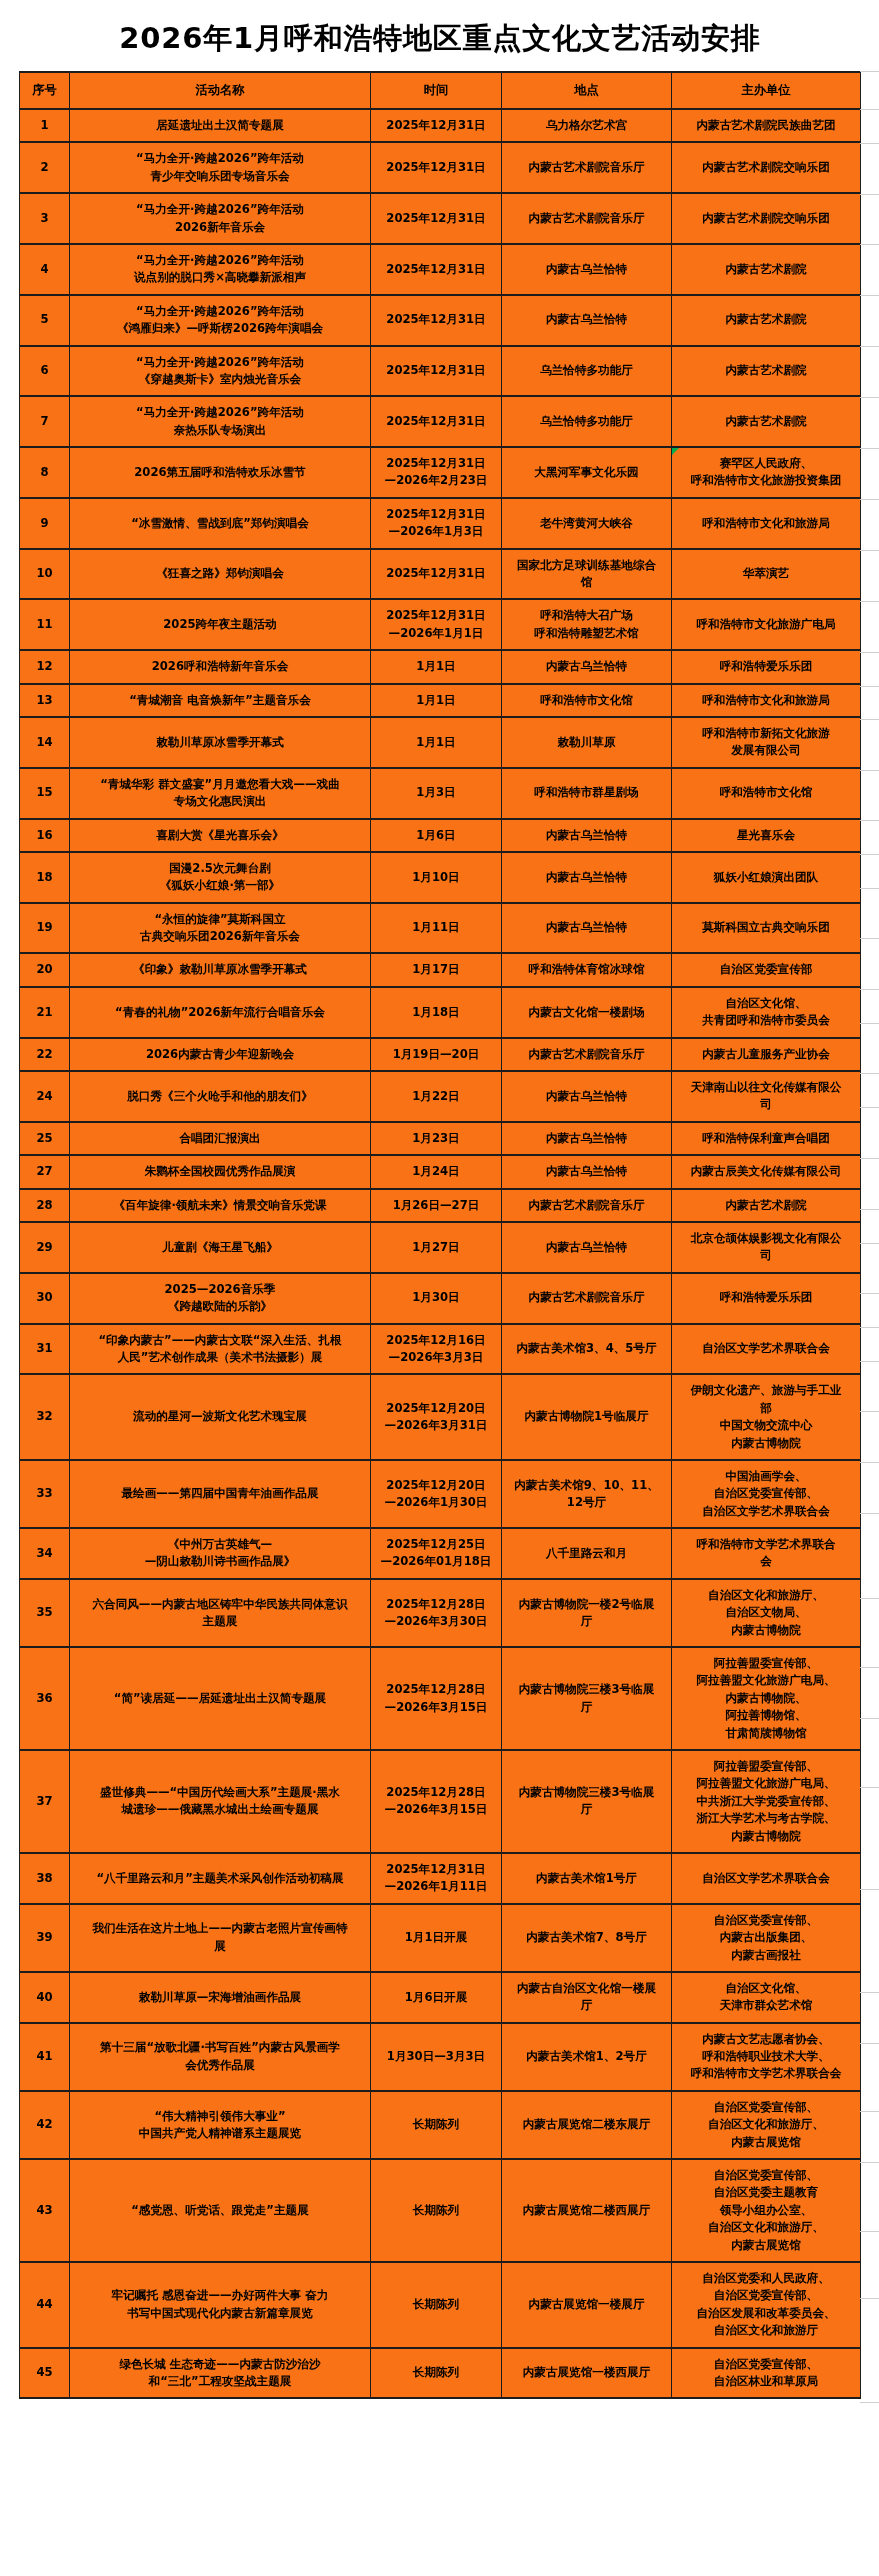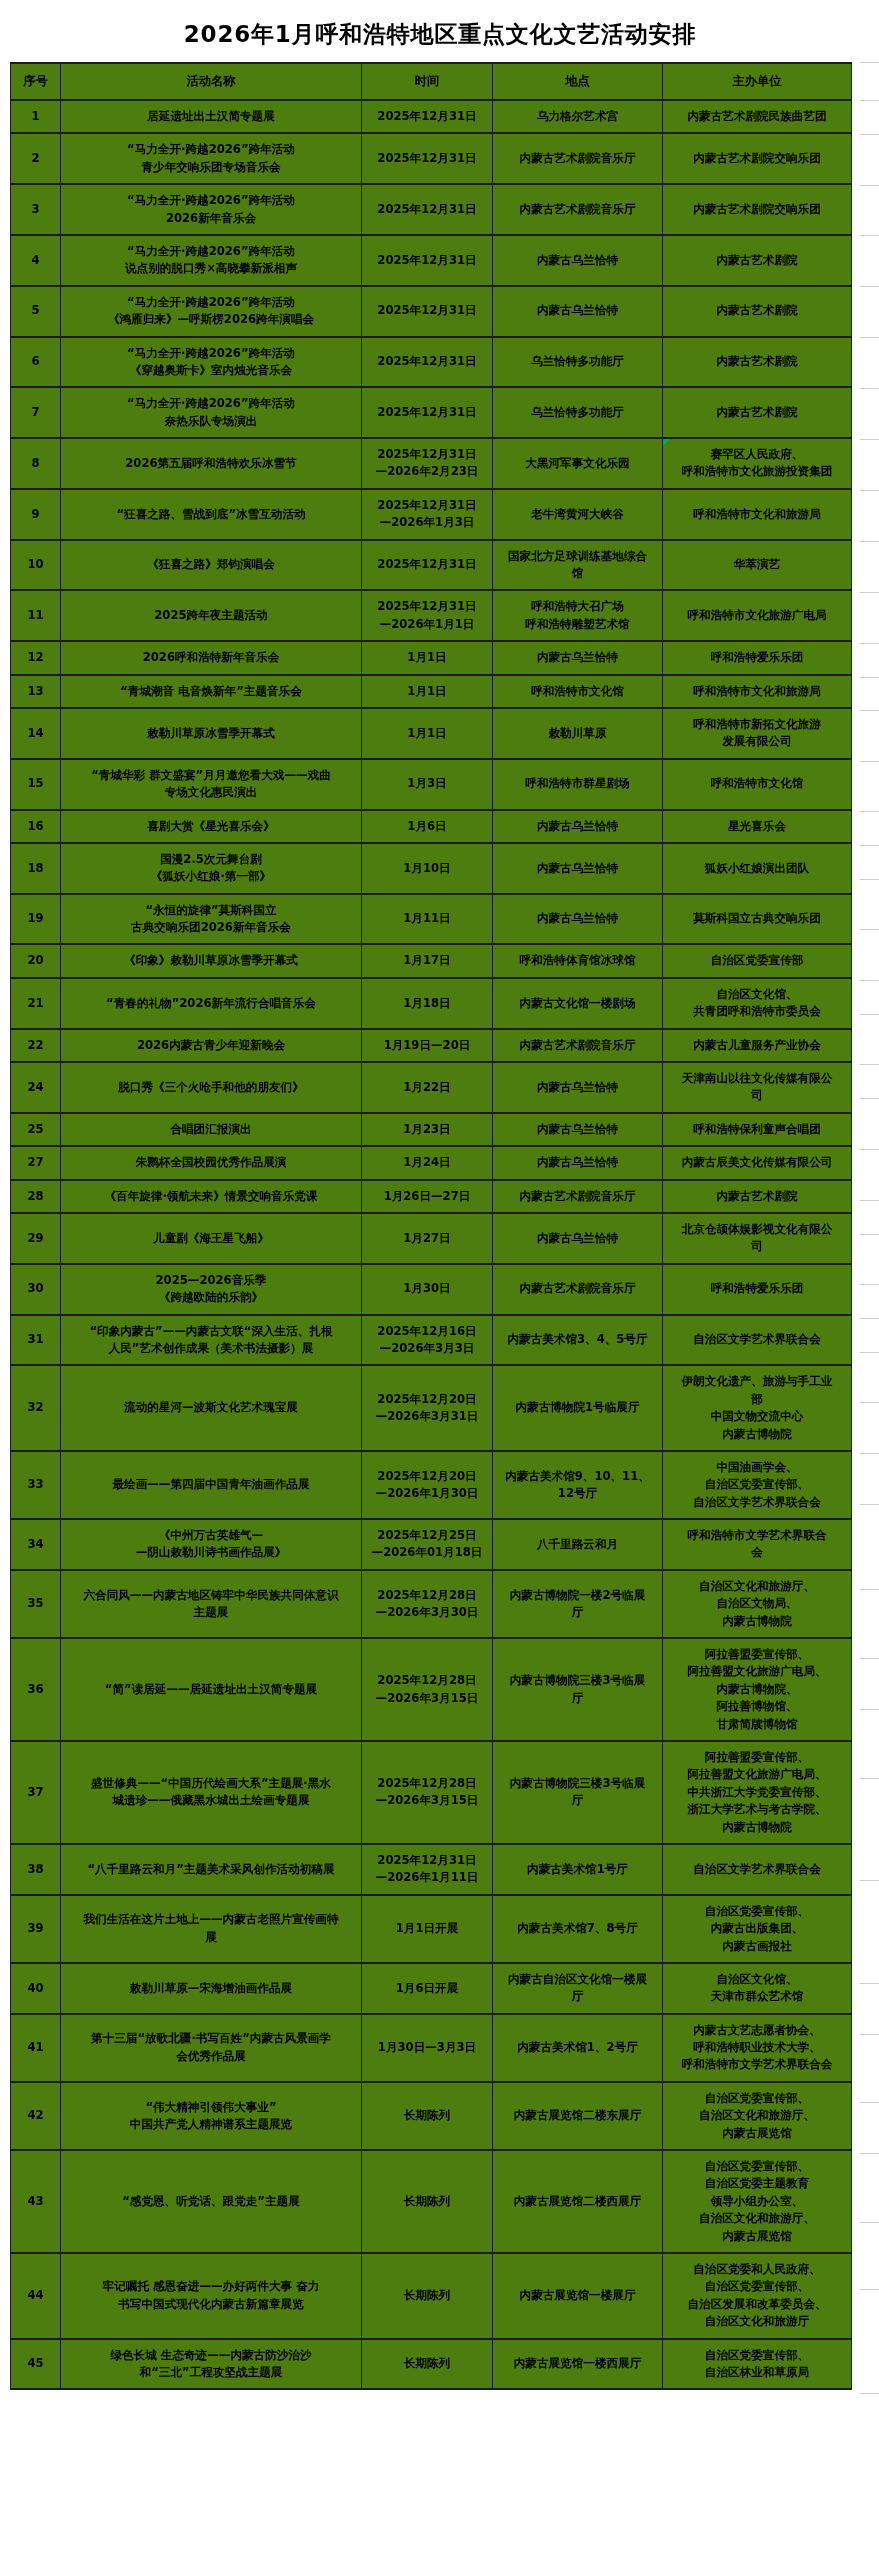--- a/index.html
+++ b/index.html
@@ -8,32 +8,32 @@
     position:relative;
     width:880px;
     background:#ffffff;
     font-family:"DejaVu Sans","Liberation Sans",sans-serif;
     color:#000;
     font-weight:bold;
   }
   .title{
     padding:18.5px 7.7px 12.3px 7.7px;
     text-align:center;
-    font-size:23px;
+    font-size:29px;
     font-weight:900;
     letter-spacing:0.8px;
     color:#000;
   }
   .table-wrap{position:relative;}
   table.schedule{
     border-collapse:collapse;
     table-layout:fixed;
     width:840px;
-    margin-left:10px;
-    background:#4d7c0f;
+    margin-left:19px;
+    background:#f97316;
   }
   col.c0{width:50px;}
   col.c1{width:301px;}
   col.c2{width:131px;}
   col.c3{width:170px;}
   col.c4{width:189px;}
   th,td{
     border-left:1.5px solid #1c1c1c;
     border-right:1.5px solid #1c1c1c;
     border-top:2.3px solid #1c1c1c;
@@ -155,21 +155,21 @@
           </tr>
           <tr>
             <td class="cell-no">8</td>
             <td class="cell-name">2026第五届呼和浩特欢乐冰雪节</td>
             <td class="cell-time">2025年12月31日<br>—2026年2月23日</td>
             <td class="cell-place">大黑河军事文化乐园</td>
             <td class="cell-org has-marker">赛罕区人民政府、<br>呼和浩特市文化旅游投资集团<span class="tri"></span></td>
           </tr>
           <tr>
             <td class="cell-no">9</td>
-            <td class="cell-name">“狂喜之路、雪战到底”冰雪互动活动</td>
+            <td class="cell-name">“冰雪激情、雪战到底”郑钧演唱会</td>
             <td class="cell-time">2025年12月31日<br>—2026年1月3日</td>
             <td class="cell-place">老牛湾黄河大峡谷</td>
             <td class="cell-org">呼和浩特市文化和旅游局</td>
           </tr>
           <tr>
             <td class="cell-no">10</td>
             <td class="cell-name">《狂喜之路》郑钧演唱会</td>
             <td class="cell-time">2025年12月31日</td>
             <td class="cell-place">国家北方足球训练基地综合<br>馆</td>
             <td class="cell-org">华萃演艺</td>

